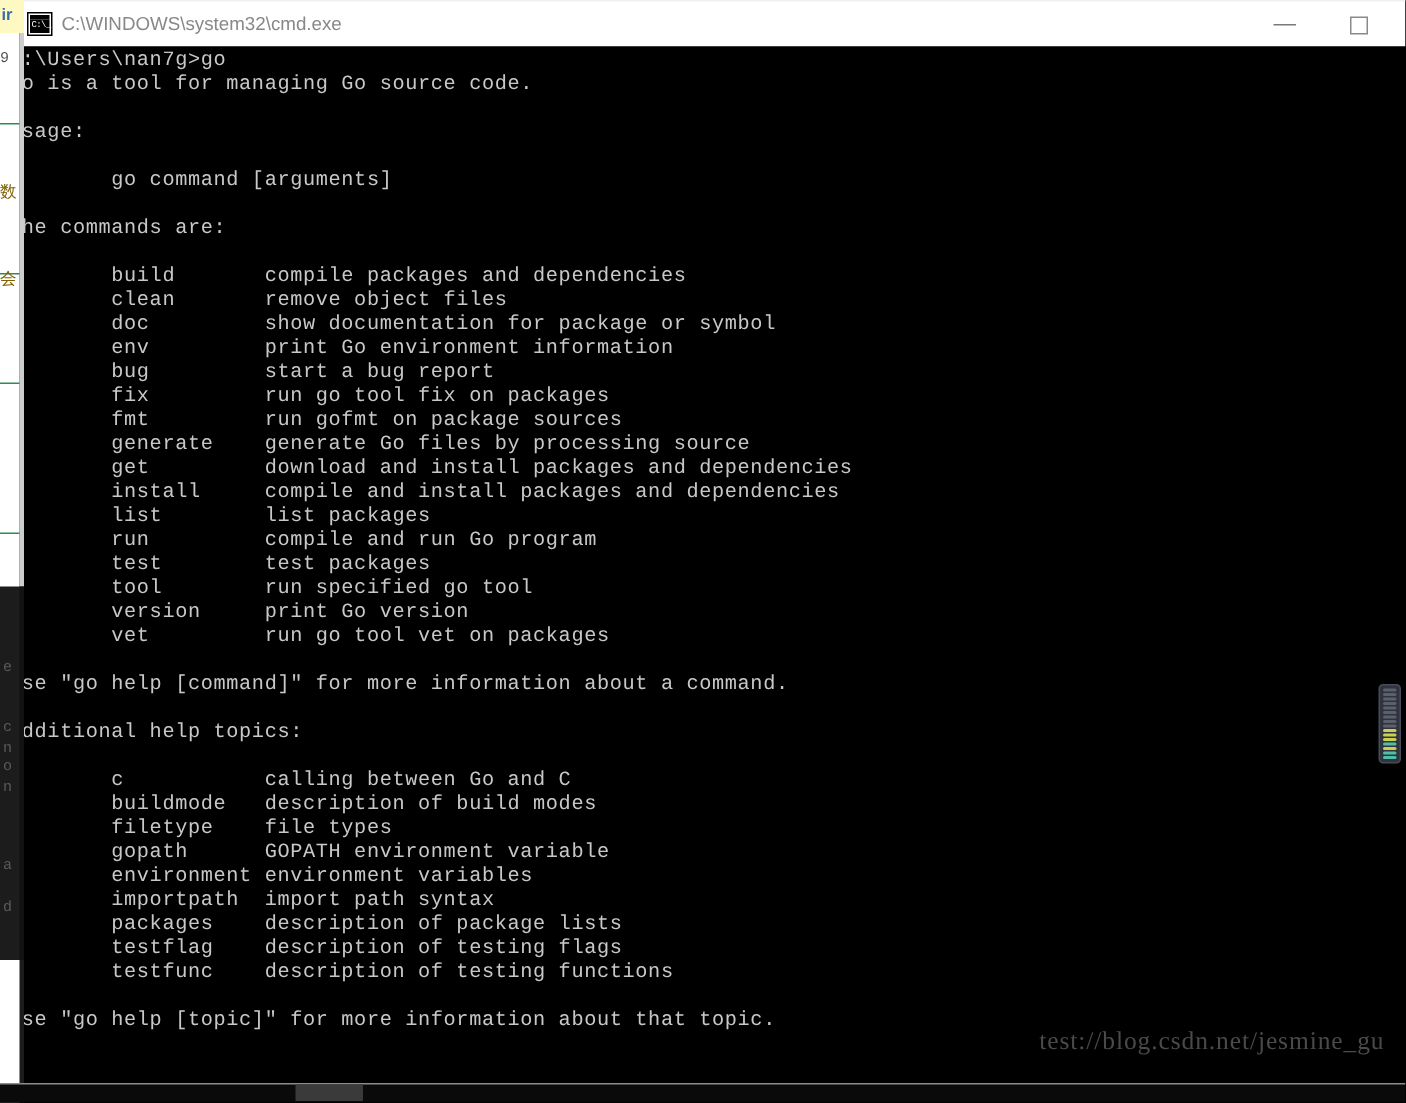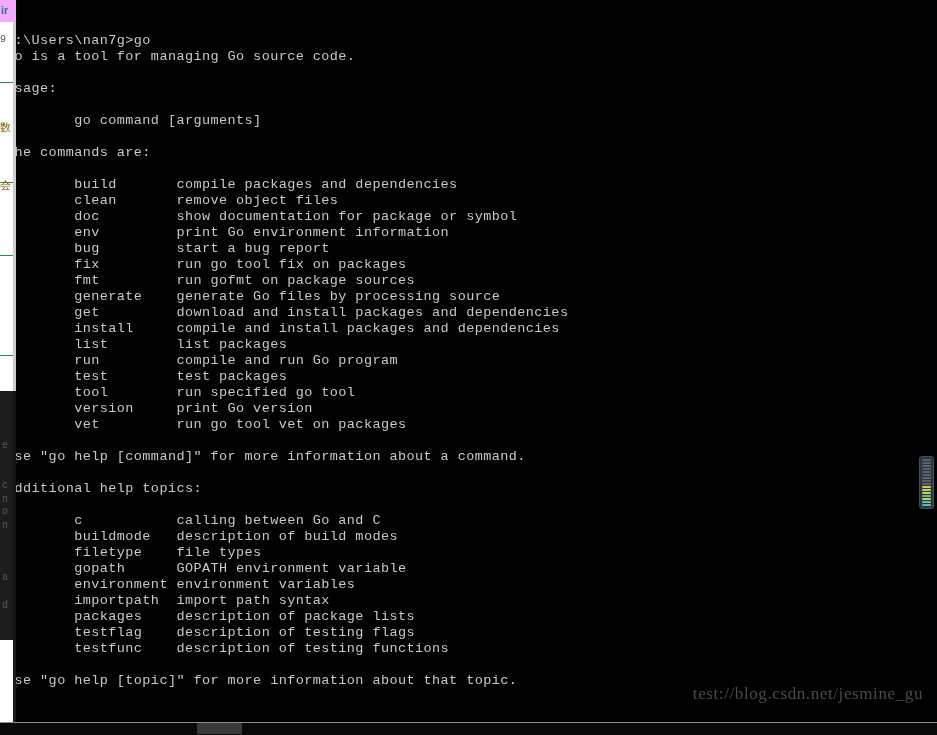--- a/index.html
+++ b/index.html
@@ -20,21 +20,21 @@
     position: absolute;
     left: 0; top: 0;
     width: 16px; height: 735px;
     background: #1c1c1c;
     overflow: hidden;
   }
   #bg-window .bg-tab {
     position: absolute;
     left: 0; top: 0;
     width: 16px; height: 22px;
-    background: #f0abfc;
+    background: #fef9c3;
   }
   #bg-window .bg-tab-txt {
     position: absolute;
     left: 1px; top: 4px;
     font-size: 11px;
     color: #3a6ea5;
     font-weight: bold;
     white-space: nowrap;
   }
   #bg-window .bg-body {
@@ -258,20 +258,34 @@
   <span class="bg-dark-frag" style="top:520px;">n</span>
   <span class="bg-dark-frag" style="top:572px;">a</span>
   <span class="bg-dark-frag" style="top:480px;">c</span>
   <span class="bg-dark-frag" style="top:494px;">n</span>
   <span class="bg-dark-frag" style="top:600px;">d</span>
   <div class="bg-bot"></div>
 </div>
 
 <div id="console-window">
 
+  <div id="titlebar">
+    <div id="titlebar-icon">
+      <div class="ic-top"></div>
+      <div class="ic-body">C:\_</div>
+    </div>
+    <span id="titlebar-title">C:\WINDOWS\system32\cmd.exe</span>
+
+    <div class="winbtn" id="btn-minimize">
+      <div class="glyph-min"></div>
+    </div>
+    <div class="winbtn" id="btn-maximize">
+      <div class="glyph-max"></div>
+    </div>
+  </div>
 
   <div id="console-body">
     <pre id="console-text">C:\Users\nan7g&gt;go
 Go is a tool for managing Go source code.
 
 Usage:
 
         go command [arguments]
 
 The commands are:

